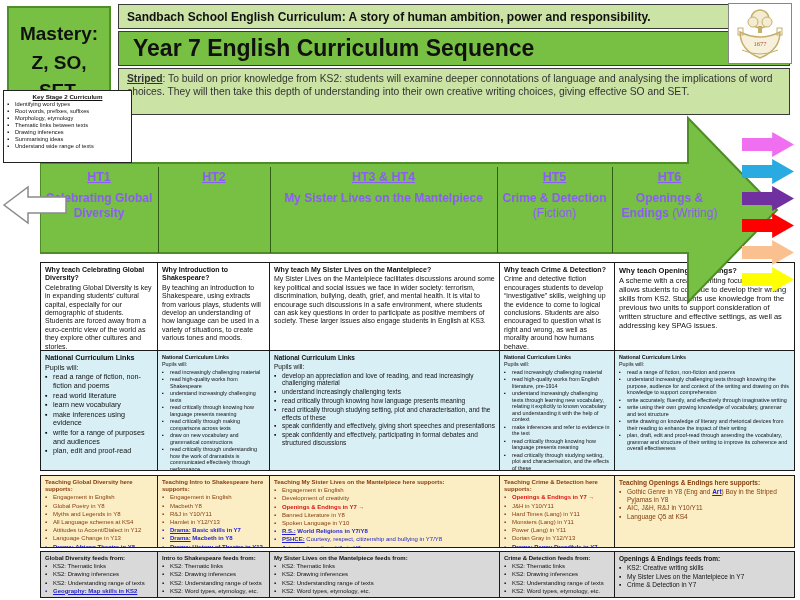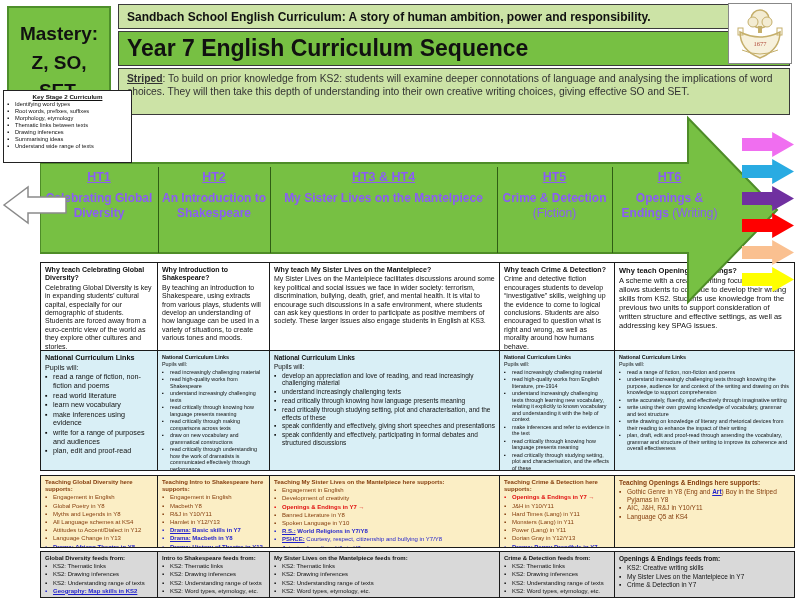--- a/index.html
+++ b/index.html
@@ -8,21 +8,21 @@
 
   
   .mastery{position:absolute;left:7px;top:6px;width:104px;height:90px;background:#77C043;
            border:2px solid #4e8f2a;box-sizing:border-box;text-align:center;
            font-weight:bold;font-size:19px;line-height:1.5;padding-top:12px;z-index:3;}
   .strap{position:absolute;left:118px;top:4px;width:672px;height:25px;background:#CCE3A6;
          border:1px solid #3a3a3a;box-sizing:border-box;display:flex;align-items:center;
          padding:0 8px;font-weight:bold;font-size:12px;z-index:2;}
   .titlebar{position:absolute;left:118px;top:31px;width:672px;height:35px;background:#77C043;
             border:1px solid #3a3a3a;box-sizing:border-box;display:flex;align-items:center;
-            padding:0 8px;font-weight:bold;font-size:23px;z-index:2;}
+            padding:0 14px;font-weight:bold;font-size:23px;z-index:2;}
   .intent{position:absolute;left:118px;top:68px;width:672px;height:47px;background:#CCE3A6;
           border:1px solid #3a3a3a;box-sizing:border-box;padding:3px 8px;
           font-size:10.3px;line-height:1.3;color:#333;z-index:2;}
   .crest{position:absolute;left:728px;top:3px;width:64px;height:61px;background:#fff;
          border:1px solid #888;box-sizing:border-box;z-index:7;display:flex;
          align-items:center;justify-content:center;}
 
   
   .ks2{position:absolute;left:3px;top:90px;width:129px;height:73px;background:#fff;
        border:1px solid #222;box-sizing:border-box;padding:2px 3px;font-size:5.7px;z-index:6;}
@@ -121,21 +121,20 @@
     <div class="divider" style="left:230px"></div>
     <div class="divider" style="left:457px"></div>
     <div class="divider" style="left:572px"></div>
 
     <div class="sec" style="left:0;width:118px">
       <div class="ht">HT1</div>
       <div class="ti"><span>Celebrating Global Diversity</span></div>
     </div>
     <div class="sec" style="left:118px;width:112px">
       <div class="ht">HT2</div>
-      <div class="ti"><span>An Introduction to Shakespeare</span></div>
     </div>
     <div class="sec" style="left:230px;width:227px">
       <div class="ht">HT3 &amp; HT4</div>
       <div class="ti"><span>My Sister Lives on the Mantelpiece</span>
         </div>
     </div>
     <div class="sec" style="left:457px;width:115px">
       <div class="ht">HT5</div>
       <div class="ti"><span>Crime &amp; Detection</span>
         <span class="sub">(Fiction)</span></div>

